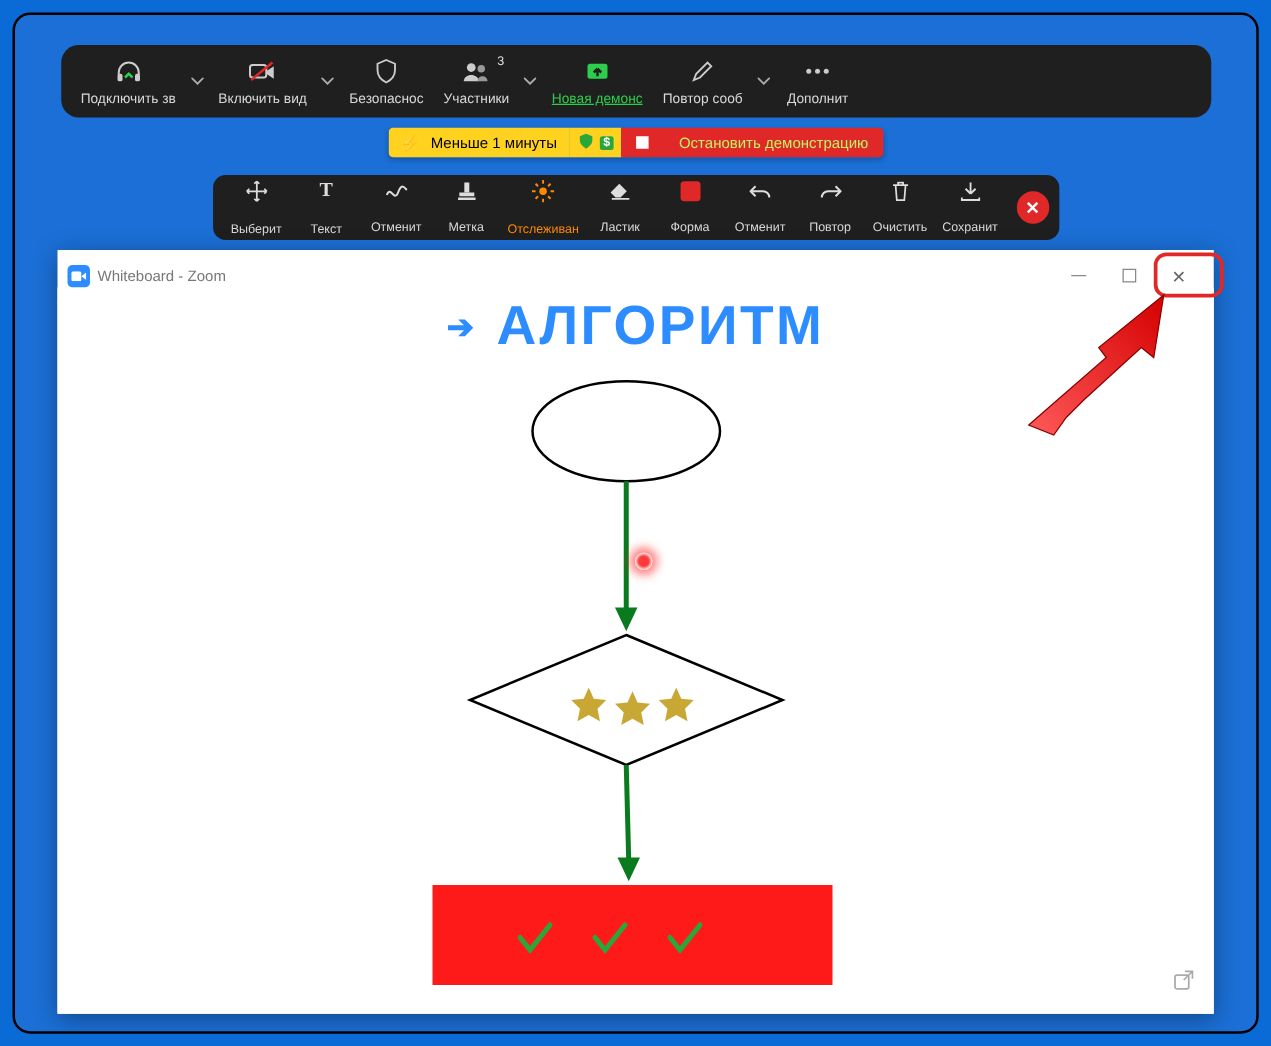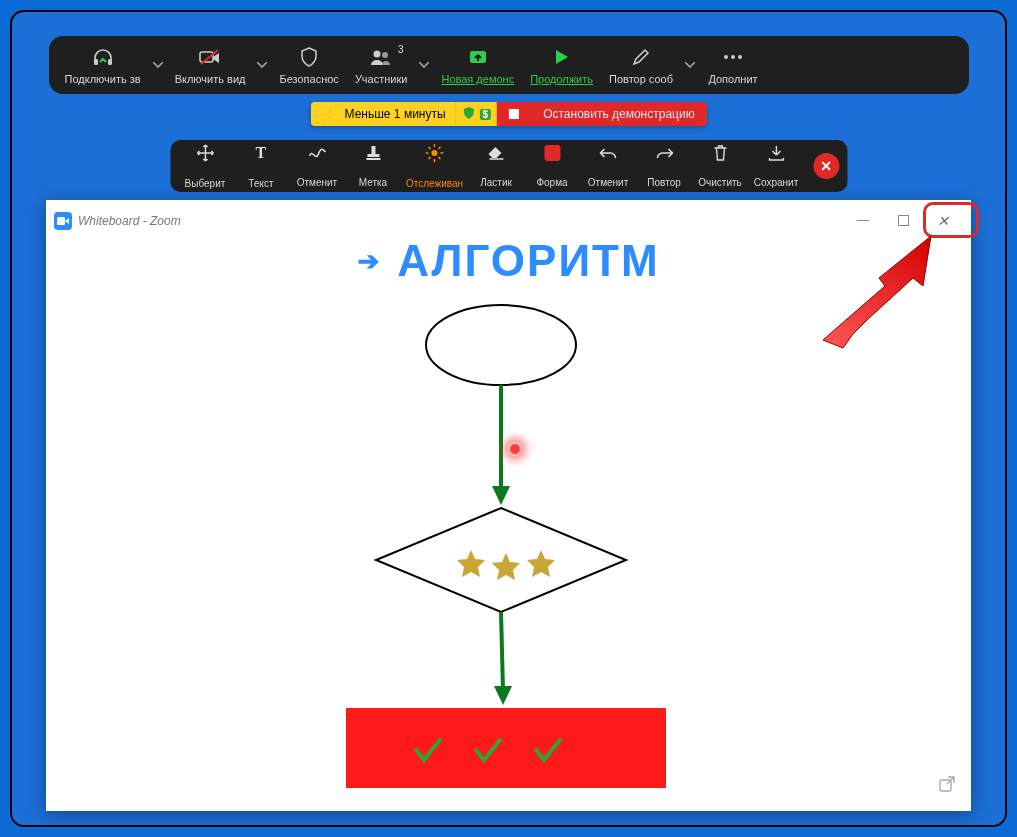--- a/index.html
+++ b/index.html
@@ -87,21 +87,21 @@
     padding: 0 10px;
     gap: 8px;
     font-weight: 500;
   }
   .status-shield {
     background: #ffd21f;
     display:flex;align-items:center;padding:0 6px;gap:4px;
   }
   .status-stop {
     background: #e02828;
-    color: #e5e5e5;
+    color: #bef264;
     display: flex;
     align-items: center;
     padding: 0 12px;
     gap: 24px;
     font-weight: 500;
     cursor: pointer;
   }
 
   
   .anno-toolbar {
@@ -149,21 +149,20 @@
     box-shadow: 0 4px 18px rgba(0,0,0,.35);
   }
   .wb-titlebar {
     height: 42px;
     display: flex;
     align-items: center;
     padding: 0 8px;
     border-bottom: 1px solid #eee;
     font-size: 12px;
     color: #777;
-    font-style: italic;
   }
   .wb-title-icon {
     width: 18px; height: 18px; background:#2d8cff; border-radius:4px;
     display:flex;align-items:center;justify-content:center; margin-right:6px;
   }
   .wb-controls {
     margin-left: auto;
     display:flex; gap:0;
   }
   .wb-ctrl {
@@ -283,28 +282,20 @@
     <div class="tb-item green">
       <span class="ico">
         <svg width="22" height="18">
             <rect x="3" y="3" width="16" height="12" rx="2" fill="#2dce4b"></rect>
             <path d="M11 13V7m0 0l-3 3m3-3l3 3" stroke="#1f1f1f" stroke-width="2" fill="none"></path>
           </svg>
       </span>
       <span class="lbl">Новая демонс</span>
     </div>
 
-    <div class="tb-item green">
-      <span class="ico">
-        <svg width="16" height="18">
-            <path d="M2 2l12 7-12 7V2z" fill="#2dce4b"></path>
-          </svg>
-      </span>
-      <span class="lbl">Продолжить</span>
-    </div>
 
     <div class="tb-item">
       <span class="ico">
         <svg width="18" height="18">
             <path d="M2 16l2-5 9-9 3 3-9 9-5 2z" fill="none" stroke="#ccc" stroke-width="1.5"></path>
           </svg>
       </span>
       <span class="lbl">Повтор сооб</span>
     </div>
 

